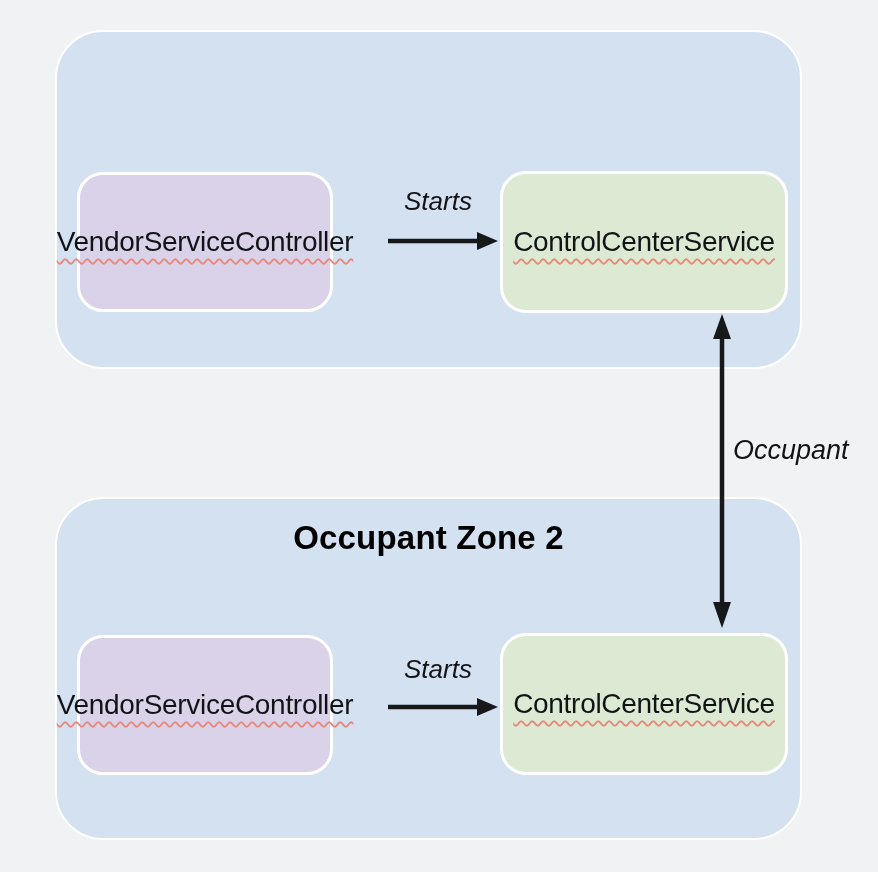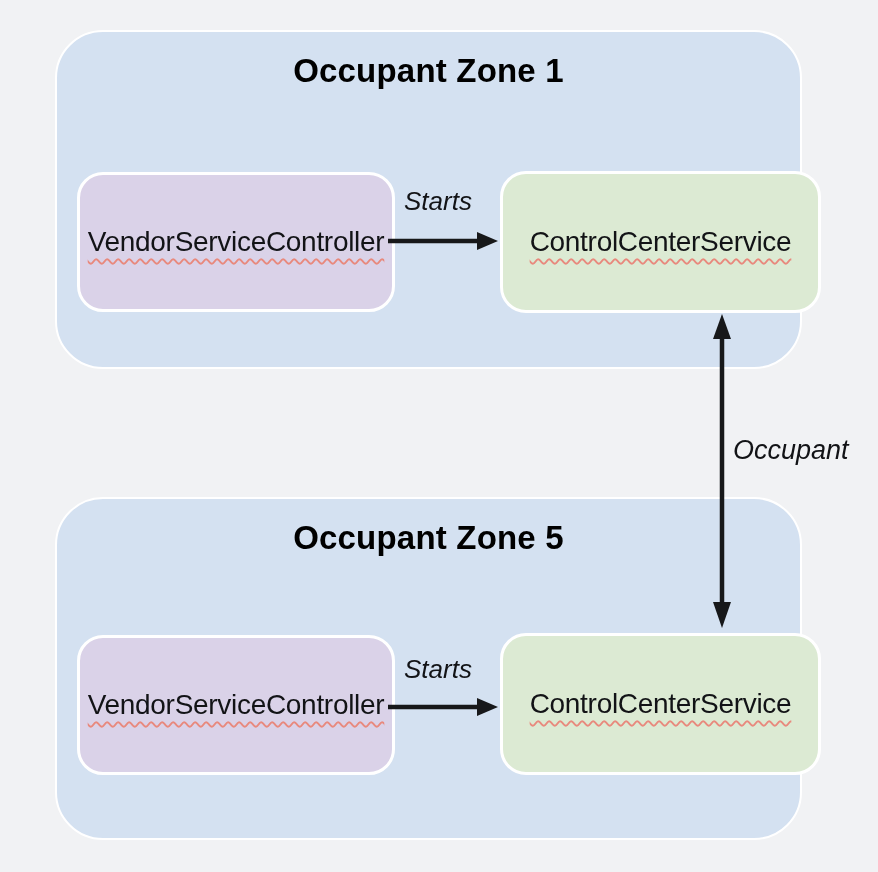--- a/index.html
+++ b/index.html
@@ -51,26 +51,26 @@
     display: flex;
     align-items: center;
     justify-content: center;
     font-size: 28px;
     color: var(--text);
     letter-spacing: -0.3px;
     white-space: nowrap;
   }
   .vendor-node {
     left: 20px;
-    width: 318px; height: 140px;
+    width: 256px; height: 140px;
     background: var(--vendor-fill);
   }
   .control-node {
     left: 443px;
-    width: 321px; height: 142px;
+    width: 288px; height: 142px;
     background: var(--control-fill);
   }
   .zone-1 .vendor-node { top: 140px; }
   .zone-1 .control-node { top: 139px; }
   .zone-2 .vendor-node { top: 136px; }
   .zone-2 .control-node { top: 134px; }
   .spell {
     text-decoration-line: underline;
     text-decoration-style: wavy;
     text-decoration-color: var(--spellcheck-underline);
@@ -104,32 +104,31 @@
   }
   .arrow-shaft { stroke: var(--arrow); stroke-width: 4.5; fill: none; }
   .arrow-head { fill: var(--arrow); stroke: none; }
 </style>
 </head>
 <body>
 
 <div class="canvas">
 
   <div class="zone zone-1">
-    <div class="zone-title">Occupant Zone 1</div>
     <div class="node vendor-node">
       <span class="spell">VendorServiceController</span>
     </div>
     <div class="node control-node">
       <span class="spell">ControlCenterService</span>
     </div>
     <div class="edge-label starts-label">Starts</div>
   </div>
 
   <div class="zone zone-2">
-    <div class="zone-title">Occupant Zone 5</div>
+    <div class="zone-title">Occupant Zone 2</div>
     <div class="node vendor-node">
       <span class="spell">VendorServiceController</span>
     </div>
     <div class="node control-node">
       <span class="spell">ControlCenterService</span>
     </div>
     <div class="edge-label starts-label">Starts</div>
   </div>
 
   <div class="edge-label connect-label">Occupant</div>

